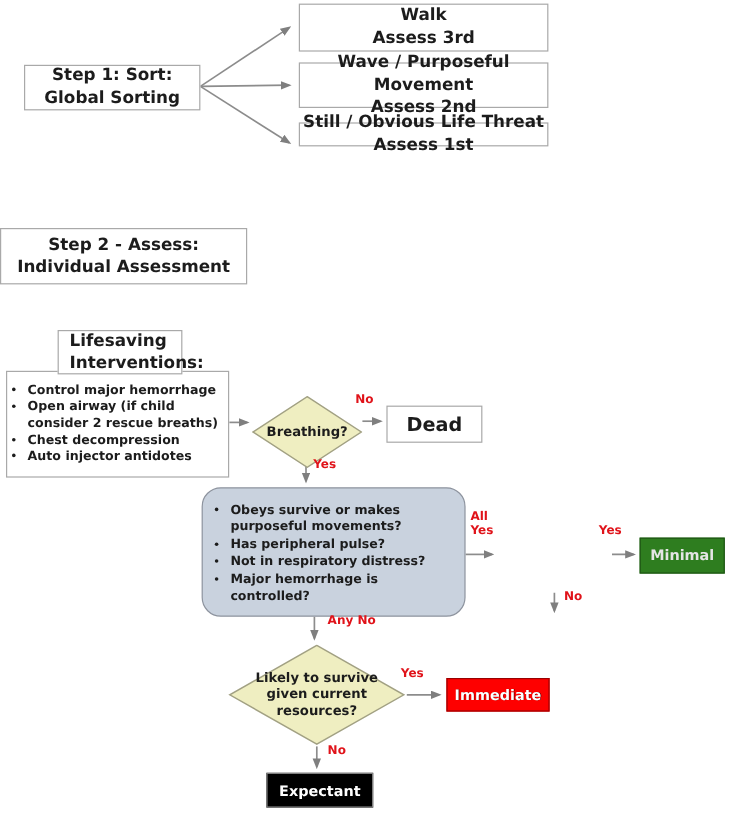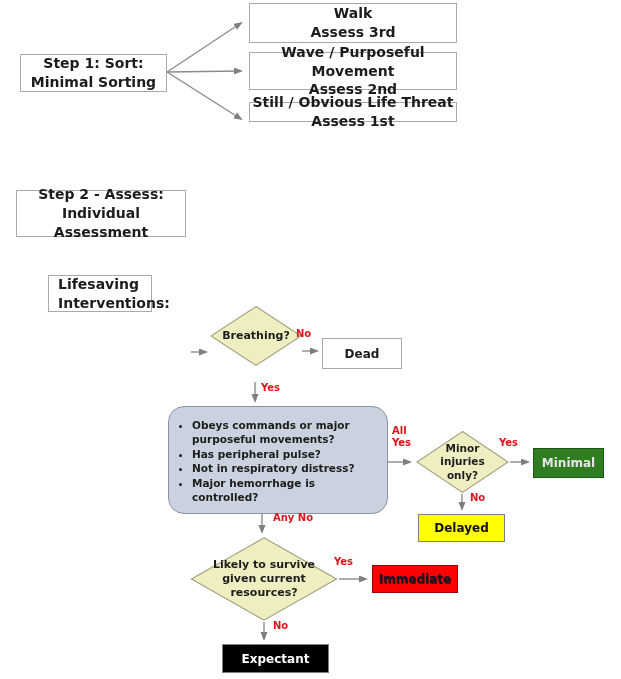--- a/index.html
+++ b/index.html
@@ -78,24 +78,24 @@
     font-size: 10px;
     font-weight: bold;
     white-space: pre-line;
     line-height: 1.15;
   }
   .terminal {
     position: absolute;
     display: flex; align-items: center; justify-content: center;
     font-size: 12px; font-weight: bold; text-align: center;
   }
-  .terminal.dead { background: #ffffff; border: 1px solid var(--box-border, #a9a9a9); color: #1c1c1c; font-size: 12px; }
+  .terminal.dead { background: #ffffff; border: 1px solid var(--box-border, #a9a9a9); color: #1c1c1c; font-size: 16px; }
   .terminal.minimal { background: var(--minimal-bg, #2e7d1f); border: 1px solid #1e5514; color: #e5e5e5; }
   .terminal.delayed { background: var(--delayed-bg, #ffff00); border: 1px solid #7f7f7f; color: #111111; }
-  .terminal.immediate { background: var(--immediate-bg, #fe0000); border: 1px solid #990000; color: #0f172a; text-shadow: 0.5px 0.5px 0 #550000; }
+  .terminal.immediate { background: var(--immediate-bg, #fe0000); border: 1px solid #990000; color: #ffffff; text-shadow: 0.5px 0.5px 0 #550000; }
   .terminal.expectant { background: var(--expectant-bg, #000000); border: 1px solid #7f7f7f; color: #ffffff; }
 </style>
 </head>
 <body>
 
 <div id="canvas">
 
   <svg id="connectors" viewBox="0 0 621 679" xmlns="http://www.w3.org/2000/svg">
     <defs>
       <marker id="arr" markerWidth="9" markerHeight="8" refX="7" refY="3.5" orient="auto" markerUnits="userSpaceOnUse">
@@ -112,80 +112,80 @@
       <line x1="388" y1="462" x2="410" y2="462" marker-end="url(#arr)"></line>
       <line x1="510" y1="462" x2="528" y2="462" marker-end="url(#arr)"></line>
       <line x1="462" y1="494" x2="462" y2="509" marker-end="url(#arr)"></line>
       <line x1="262" y1="514" x2="262" y2="532" marker-end="url(#arr)"></line>
       <line x1="339" y1="579" x2="366" y2="579" marker-end="url(#arr)"></line>
       <line x1="264" y1="622" x2="264" y2="639" marker-end="url(#arr)"></line>
     </g>
   </svg>
 
   <div class="box" style="left:20px; top:54px; width:147px; height:38px;">Step 1: Sort:
-Minimal Sorting</div>
+Global Sorting</div>
 
   <div class="box" style="left:249px; top:3px; width:208px; height:40px;">Walk
 Assess 3rd</div>
   <div class="box" style="left:249px; top:52px; width:208px; height:38px;">Wave / Purposeful Movement
 Assess 2nd</div>
   <div class="box" style="left:249px; top:102px; width:208px; height:20px;">Still / Obvious Life Threat
 Assess 1st</div>
 
-  <div class="box" style="left:16px; top:190px; width:170px; height:47px;">Step 2 - Assess:
+  <div class="box" style="left:0; top:190px; width:206px; height:47px;">Step 2 - Assess:
 Individual Assessment</div>
 
+  <div class="bullets-box" style="left:5px; top:309px; width:186px; height:89px; padding-top:9px; z-index:1;">
+    <ul>
+      <li>Control major hemorrhage</li>
+      <li>Open airway (if child
+consider 2 rescue breaths)</li>
+      <li>Chest decompression</li>
+      <li>Auto injector antidotes</li>
+    </ul>
+  </div>
   <div class="box left-align" style="left:48px; top:275px; width:104px; height:37px; z-index:2; justify-content:flex-start; text-align:left;">Lifesaving
 Interventions:</div>
 
-  <div class="diamond" style="left:210px; top:306px; width:92px; height:60px;">
+  <div class="diamond" style="left:210px; top:330px; width:92px; height:60px;">
     <svg viewBox="0 0 100 100" preserveAspectRatio="none">
       <polygon points="50,1 99,50 50,99 1,50" fill="#efeec1" stroke="#a2a183" stroke-width="1.2" vector-effect="non-scaling-stroke"></polygon>
     </svg>
     <div class="dtext">Breathing?</div>
   </div>
   <div class="red-label" style="left:296px; top:328px;">No</div>
   <div class="red-label" style="left:261px; top:382px;">Yes</div>
 
   <div class="terminal dead" style="left:322px; top:338px; width:80px; height:31px;">Dead</div>
 
   <div class="assess-box" style="left:168px; top:406px; width:220px; height:108px;">
     <ul>
-      <li>Obeys commands or major
+      <li>Obeys survive or makes
 purposeful movements?</li>
       <li>Has peripheral pulse?</li>
       <li>Not in respiratory distress?</li>
       <li>Major hemorrhage is controlled?</li>
     </ul>
   </div>
   <div class="red-label" style="left:392px; top:425px;">All
 Yes</div>
   <div class="red-label" style="left:273px; top:512px;">Any No</div>
 
-  <div class="diamond" style="left:416px; top:431px; width:93px; height:62px;">
-    <svg viewBox="0 0 100 100" preserveAspectRatio="none">
-      <polygon points="50,1 99,50 50,99 1,50" fill="#efeec1" stroke="#a2a183" stroke-width="1.2" vector-effect="non-scaling-stroke"></polygon>
-    </svg>
-    <div class="dtext" style="font-size:10.5px;">Minor
-injuries
-only?</div>
-  </div>
   <div class="red-label" style="left:499px; top:437px;">Yes</div>
   <div class="red-label" style="left:470px; top:492px;">No</div>
 
   <div class="terminal minimal" style="left:533px; top:448px; width:71px; height:30px;">Minimal</div>
-  <div class="terminal delayed" style="left:418px; top:514px; width:87px; height:28px;">Delayed</div>
 
   <div class="diamond" style="left:190px; top:537px; width:148px; height:84px;">
     <svg viewBox="0 0 100 100" preserveAspectRatio="none">
       <polygon points="50,1 99,50 50,99 1,50" fill="#efeec1" stroke="#a2a183" stroke-width="1.2" vector-effect="non-scaling-stroke"></polygon>
     </svg>
     <div class="dtext">Likely to survive
 given current
 resources?</div>
   </div>
   <div class="red-label" style="left:334px; top:556px;">Yes</div>
   <div class="red-label" style="left:273px; top:620px;">No</div>
 
   <div class="terminal immediate" style="left:372px; top:565px; width:86px; height:28px;">Immediate</div>
-  <div class="terminal expectant" style="left:222px; top:644px; width:107px; height:29px;">Expectant</div>
+  <div class="terminal expectant" style="left:222px; top:644px; width:89px; height:29px;">Expectant</div>
 
 </div>
 
 </body></html>

